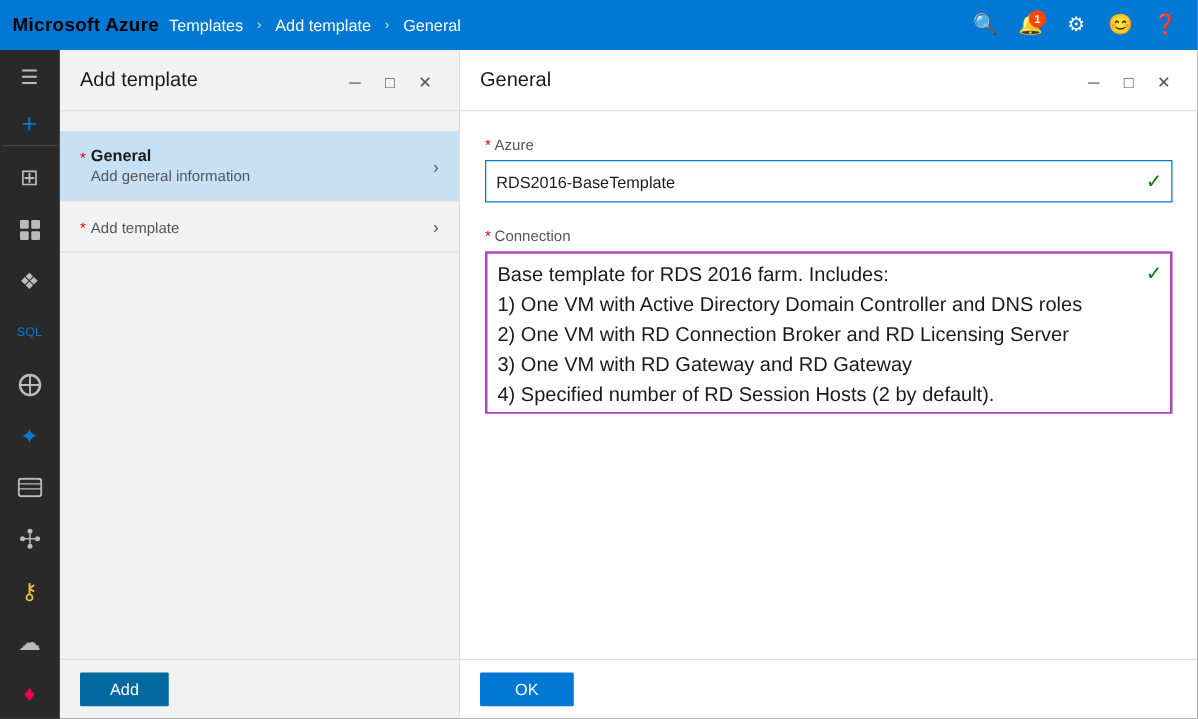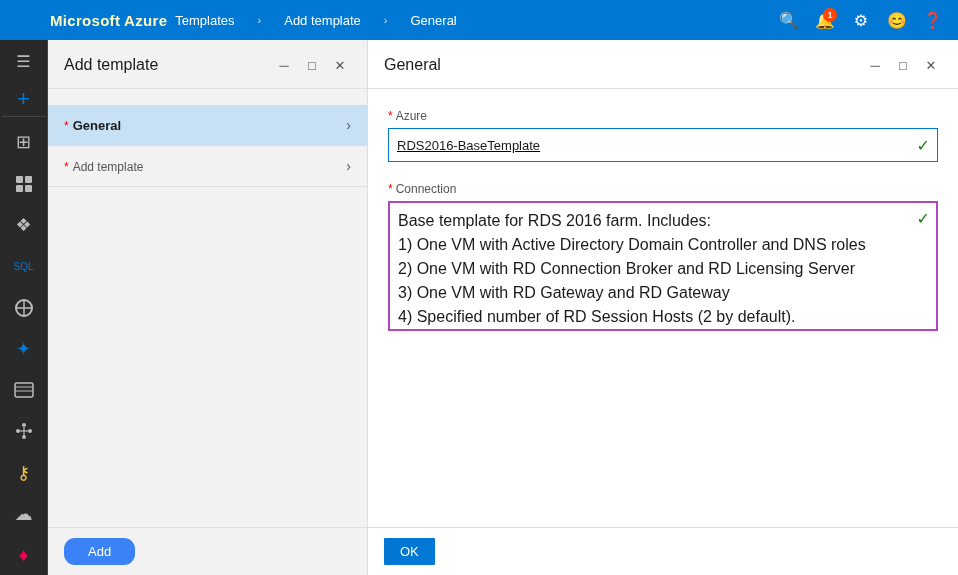--- a/index.html
+++ b/index.html
@@ -8,33 +8,32 @@
     
     .topbar {
       display: flex;
       align-items: center;
       background: #0078d4;
       height: 40px;
       padding: 0 10px;
       gap: 8px;
     }
     .topbar-brand {
-      color: #fef9c3;
+      color: #000000;
       font-size: 15px;
       font-weight: 600;
       letter-spacing: 0.3px;
       white-space: nowrap;
-      margin-left: 40px;
     }
     .breadcrumb {
       display: flex;
       align-items: center;
       color: #fff;
       font-size: 13px;
-      gap: 23px;
+      gap: 11px;
       flex: 1;
     }
     .breadcrumb-sep { color: #cce4ff; font-size: 11px; }
     .topbar-icons {
       display: flex;
       align-items: center;
       gap: 6px;
       color: #fff;
     }
     .topbar-icon {
@@ -194,27 +193,27 @@
       font-size: 14px;
     }
 
     .panel-footer {
       padding: 10px 16px;
       border-top: 1px solid #ddd;
       display: flex;
       align-items: center;
     }
     .btn-add {
-      background: #3b82f6;
+      background: #0369a1;
       color: #fff;
       border: none;
       padding: 6px 24px;
       font-size: 13px;
       cursor: pointer;
-      border-radius: 11px;
+      border-radius: 1px;
     }
 
     
     .panel-right {
       flex: 1;
       background: #fff;
       display: flex;
       flex-direction: column;
     }
     .panel-right-header {
@@ -254,21 +253,20 @@
       gap: 3px;
     }
     .form-label-req {
       color: #e00;
       font-size: 12px;
     }
     .form-input-wrapper {
       position: relative;
       display: flex;
       align-items: center;
-      text-decoration: underline;
     }
     .form-input-wrapper input {
       width: 100%;
       height: 34px;
       border: 1px solid #0078d4;
       padding: 4px 30px 4px 8px;
       font-size: 13px;
       color: #1a1a1a;
       outline: none;
       background: #fff;
@@ -305,21 +303,21 @@
     .panel-right-footer {
       padding: 10px 16px;
       border-top: 1px solid #ddd;
       display: flex;
       align-items: center;
     }
     .btn-ok {
       background: #0078d4;
       color: #fff;
       border: none;
-      padding: 6px 16px;
+      padding: 6px 28px;
       font-size: 13px;
       cursor: pointer;
       border-radius: 1px;
     }
   </style>
 </head>
 <body>
 
 <div class="topbar">
   <div class="topbar-brand">Microsoft Azure</div>
@@ -397,20 +395,21 @@
         <div class="panel-ctrl-btn">✕</div>
       </div>
     </div>
 
     <div class="panel-content">
 
       <div class="step-item active">
         <span class="step-asterisk">*</span>
         <div class="step-text">
           <div class="step-title">General</div>
+          <div class="step-subtitle">Add general information</div>
         </div>
         <span class="step-arrow">›</span>
       </div>
 
       <div class="step-item">
         <span class="step-asterisk">*</span>
         <div class="step-text">
           <div class="step-subtitle">Add template</div>
         </div>
         <span class="step-arrow">›</span>

